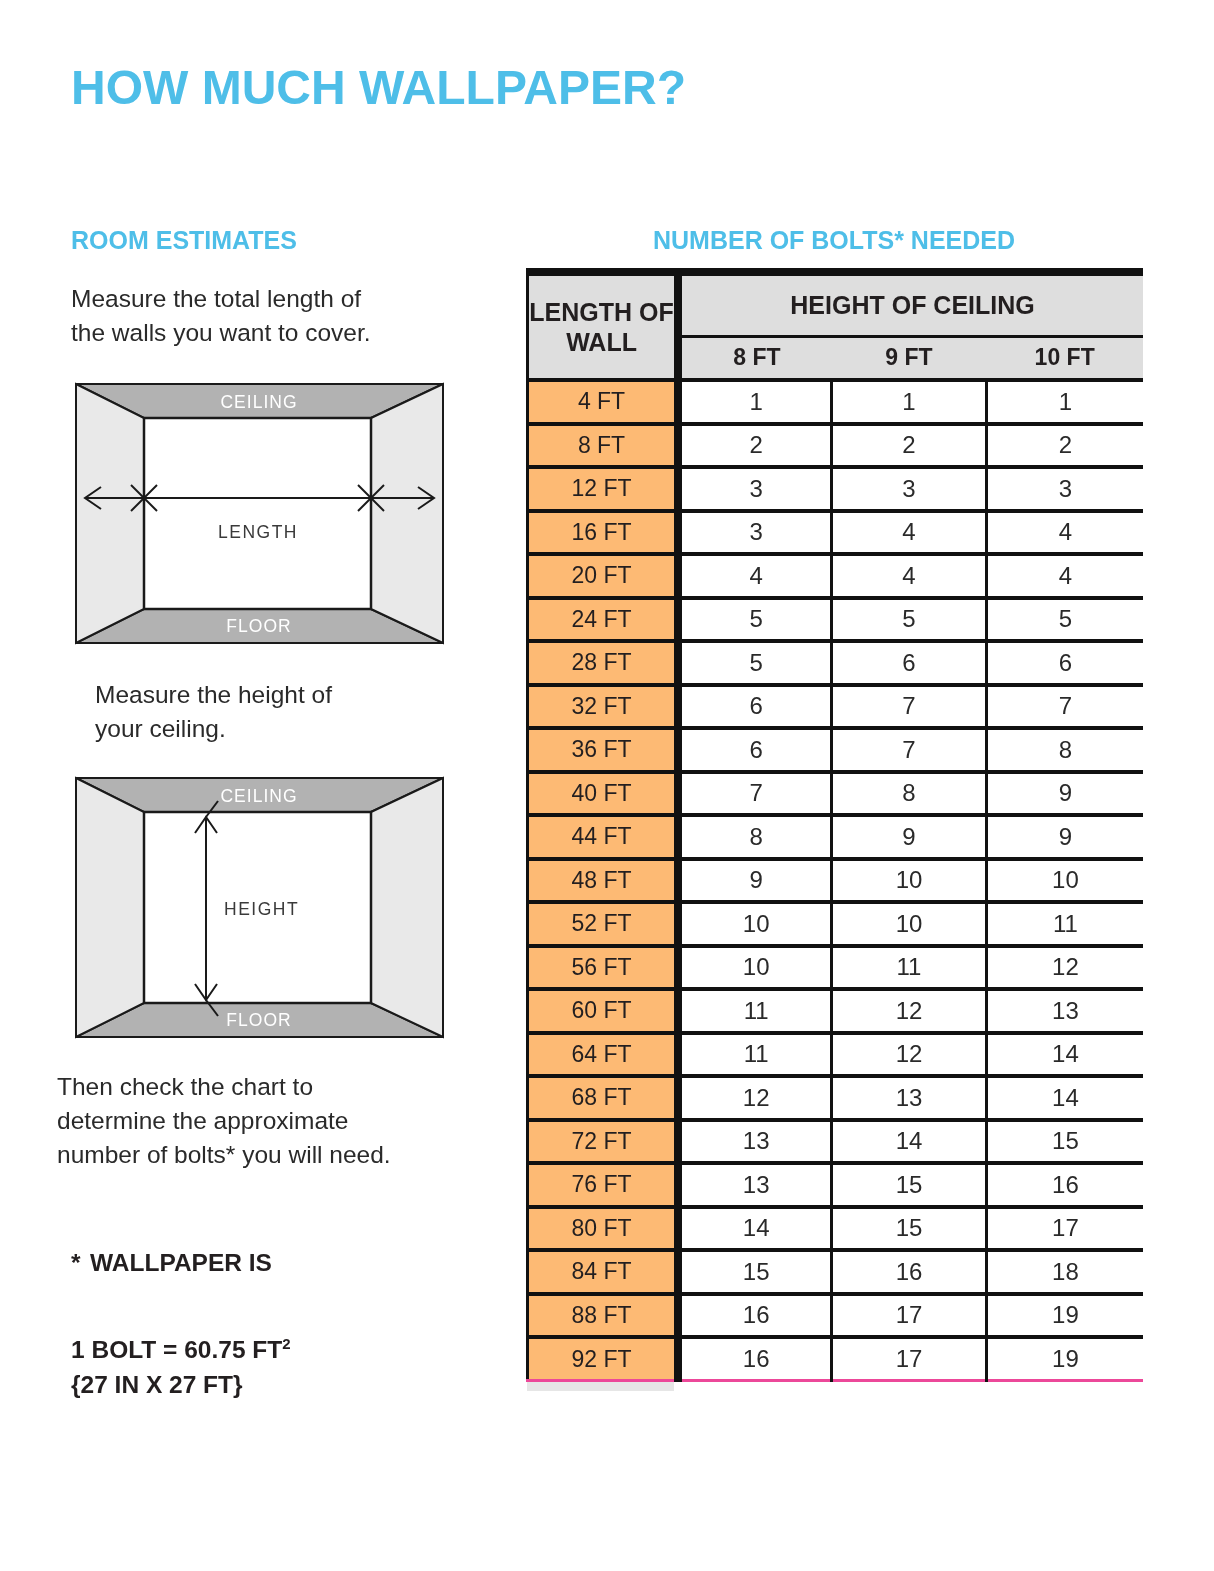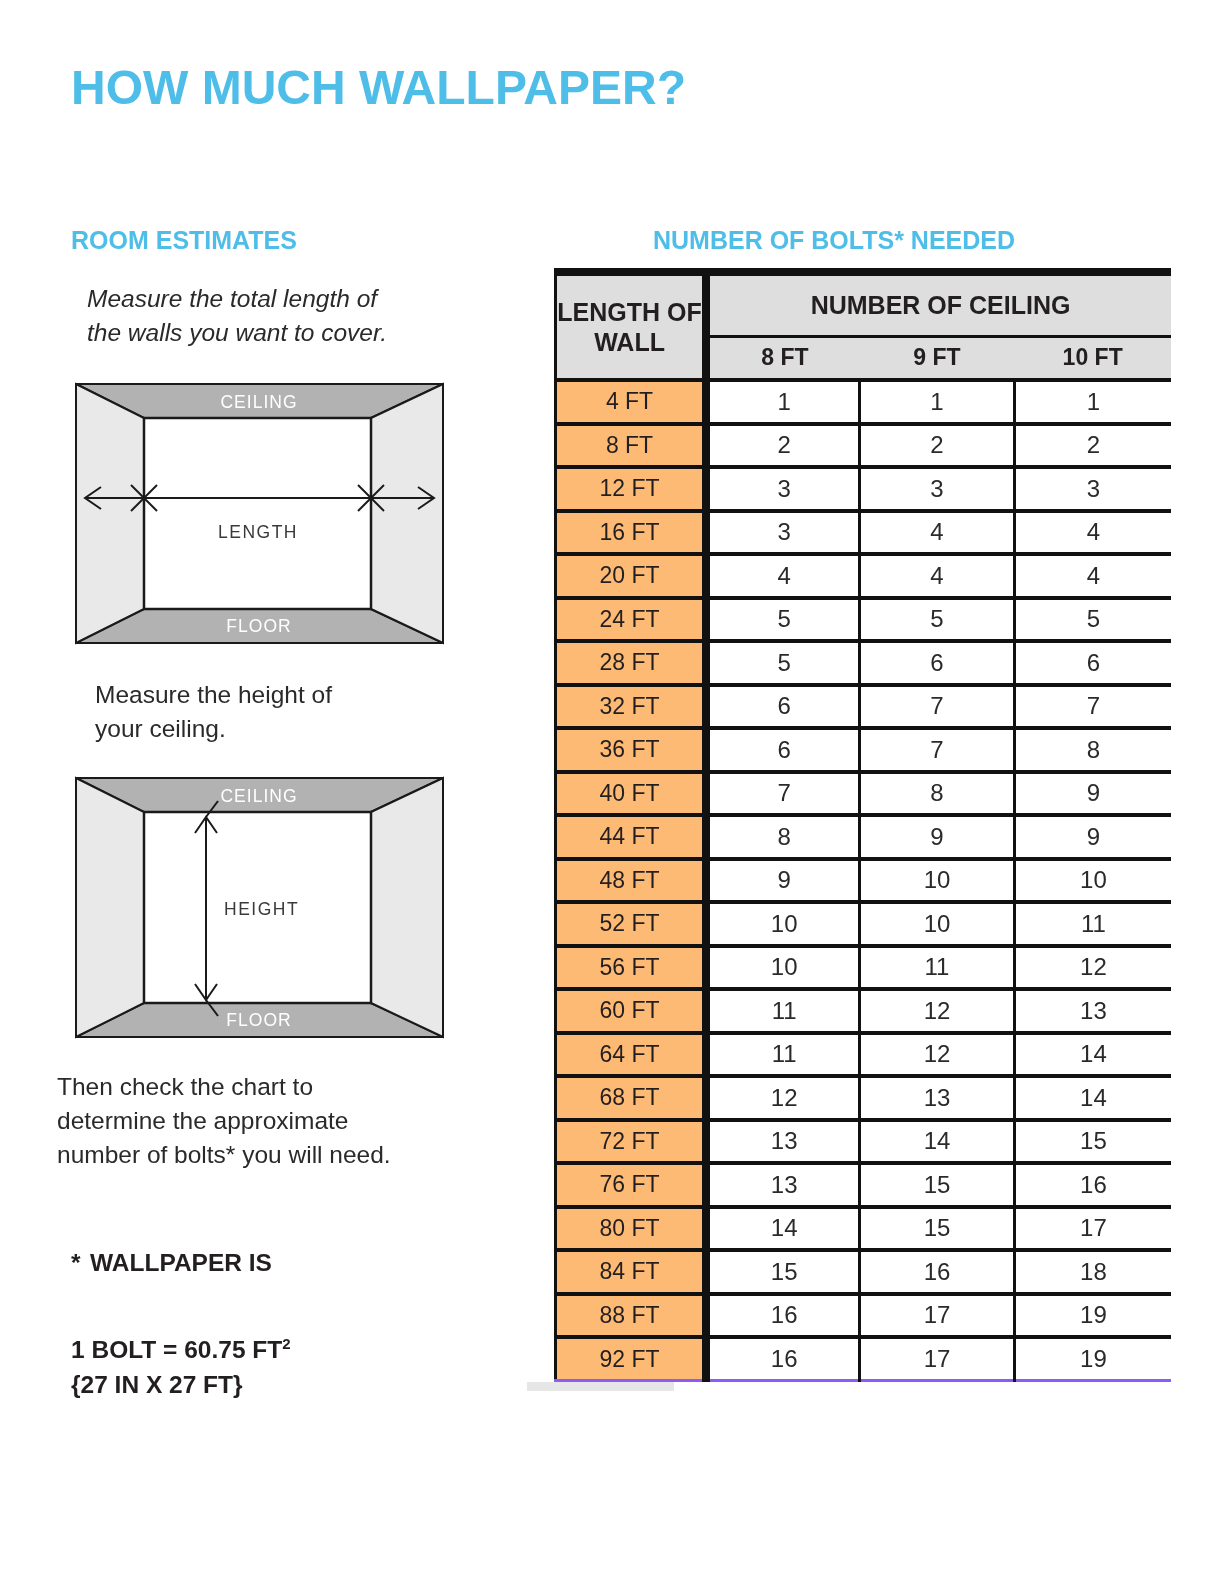--- a/index.html
+++ b/index.html
@@ -24,21 +24,21 @@
     color: #4ebee8; white-space: nowrap;
   }
   .room-estimates-heading { left: 71px; top: 226px; }
   .table-title {
     left: 525px; top: 226px; width: 618px;
     text-align: center;
   }
   .body-text {
     font-size: 24.5px; line-height: 34px; color: #2a2a2a;
   }
-  .p1 { left: 87px; top: 282px; font-style: italic; }
+  .p1 { left: 71px; top: 282px; }
   .p2 { left: 71px; top: 678px; margin-left: 24px; }
   .p3 { left: 57px; top: 1070px; }
 
   .diagram { width: 375px; height: 267px; }
   .diagram-1 { left: 72px; top: 380px; }
   .diagram-2 { left: 72px; top: 774px; }
   .diagram svg { display: block; width: 100%; height: 100%; }
   .diag-face-label {
     font-size: 17.5px; fill: #ffffff; letter-spacing: 1px;
     font-family: "Liberation Sans", sans-serif;
@@ -55,22 +55,21 @@
   .bolt-info { left: 71px; top: 1326px; font-size: 24.5px; font-weight: bold; line-height: 35px; }
   .bolt-info sup { font-size: 15px; vertical-align: super; }
 
   .table-wrap { left: 526px; top: 268px; }
   table.bolts {
     border-collapse: collapse;
     table-layout: fixed;
     width: 617px;
     border-top: 8px solid #111111;
     border-left: 3px solid #111111;
-    border-bottom: 3px solid #8b5cf6;
-    margin-left: 28px;
+    border-bottom: 3px solid #ec4899;
   }
   table.bolts col.c-length { width: 149px; }
   table.bolts col.c-8 { width: 152px; }
   table.bolts col.c-9 { width: 153px; }
   table.bolts col.c-10 { width: 155px; }
   table.bolts th, table.bolts td {
     padding: 0; text-align: center; vertical-align: middle;
   }
   th.corner-header {
     background: #dedede;
@@ -191,21 +190,21 @@
   <table class="bolts">
     <colgroup>
       <col class="c-length">
         <col class="c-8">
         <col class="c-9">
         <col class="c-10">
     </colgroup>
     <thead>
       <tr>
         <th class="corner-header" rowspan="2">LENGTH OF WALL</th>
-        <th class="group-header" colspan="3">NUMBER OF CEILING</th>
+        <th class="group-header" colspan="3">HEIGHT OF CEILING</th>
       </tr>
       <tr>
         <th class="sub-header">8 FT</th>
         <th class="sub-header">9 FT</th>
         <th class="sub-header">10 FT</th>
       </tr>
     </thead>
     <tbody>
         <tr>
           <th class="row-label">4 FT</th>

